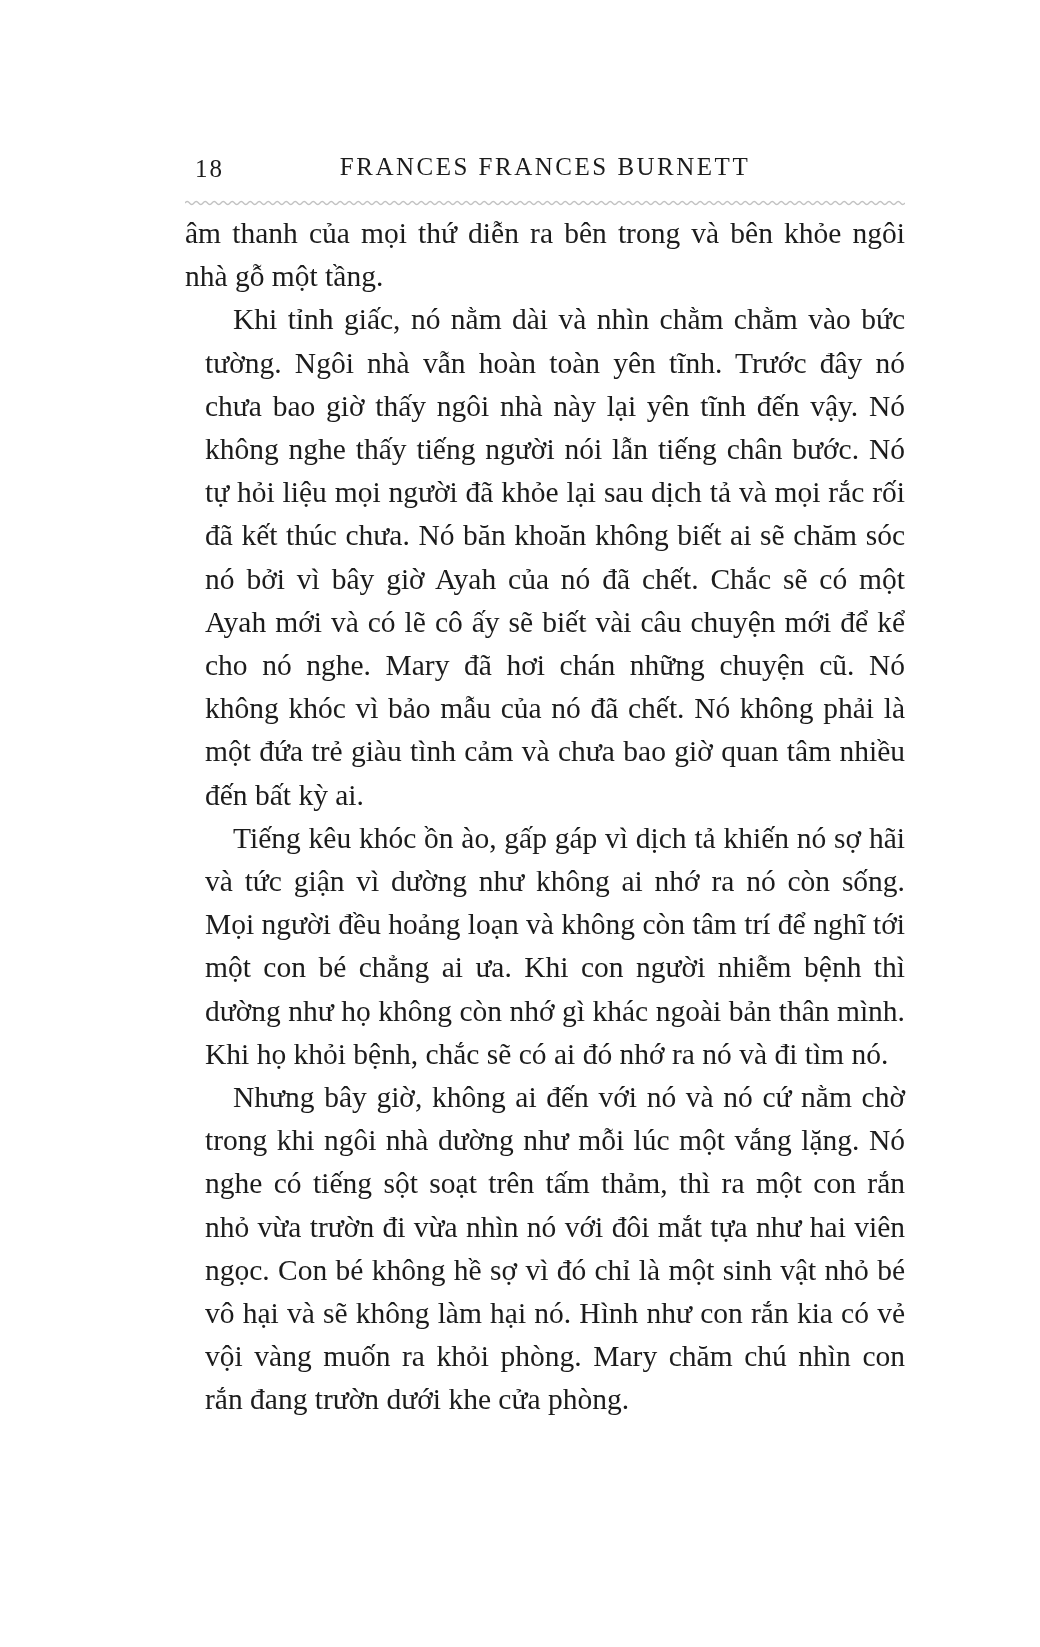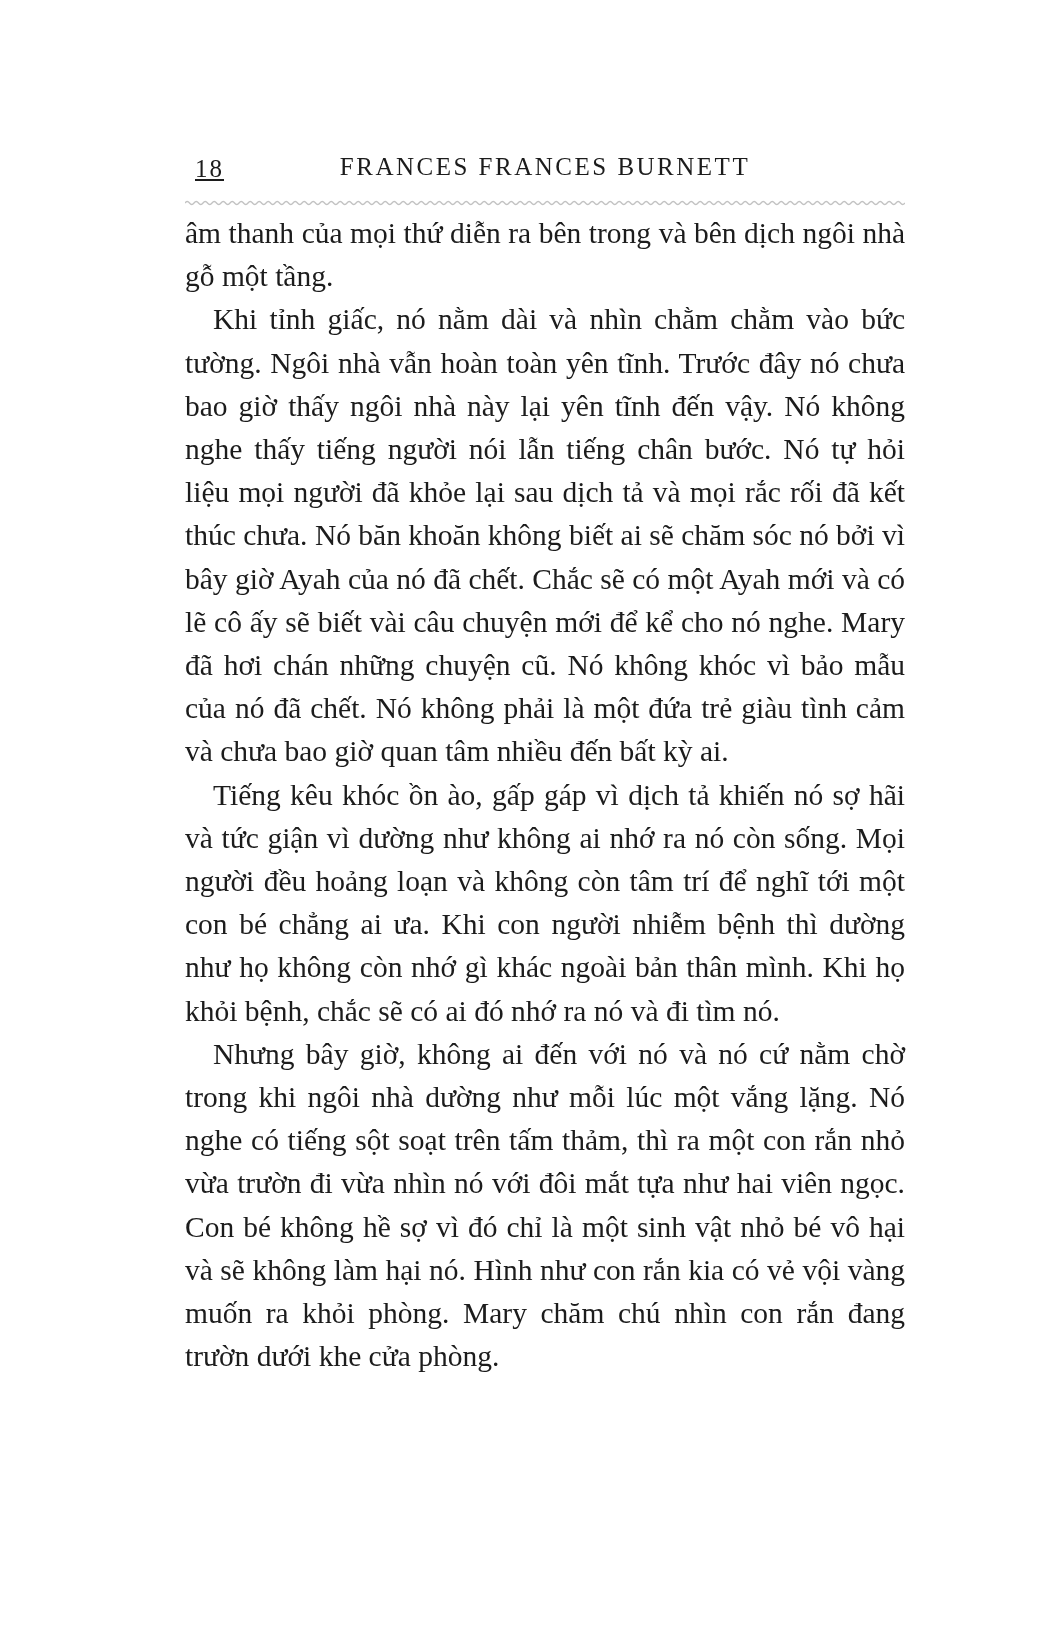--- a/index.html
+++ b/index.html
@@ -22,21 +22,20 @@
     top: 153px;
     width: 720px;
     height: 36px;
   }
   .page-number {
     position: absolute;
     left: 10px;
     top: 2px;
     font-size: 25px;
     letter-spacing: 2px;
-    text-decoration: underline;
   }
   .head-title {
     display: block;
     text-align: center;
     font-size: 25px;
     letter-spacing: 2.5px;
     white-space: nowrap;
   }
   .head-rule {
     position: absolute;
@@ -55,36 +54,37 @@
     text-align: justify;
     text-justify: inter-word;
     hyphens: none;
   }
   .body-block p {
     margin: 0;
     padding: 0;
   }
   .body-block p.indent {
     text-indent: 28px;
+    margin-left: 20px;
   }
 </style>
 </head>
 <body>
 
 <div class="page" style="--ink: #1c1c1c; --bg: #ffffff;">
 
   <div class="running-head">
     <span class="page-number">18</span>
     <span class="head-title">FRANCES FRANCES BURNETT</span>
   </div>
 
   <svg class="head-rule" width="720" height="10" xmlns="http://www.w3.org/2000/svg">
     <path fill="none" stroke="#c2c2c2" stroke-width="1.3" d="M0,5 q2.25,-3 4.5,0 q2.25,3 4.5,0 q2.25,-3 4.5,0 q2.25,3 4.5,0 q2.25,-3 4.5,0 q2.25,3 4.5,0 q2.25,-3 4.5,0 q2.25,3 4.5,0 q2.25,-3 4.5,0 q2.25,3 4.5,0 q2.25,-3 4.5,0 q2.25,3 4.5,0 q2.25,-3 4.5,0 q2.25,3 4.5,0 q2.25,-3 4.5,0 q2.25,3 4.5,0 q2.25,-3 4.5,0 q2.25,3 4.5,0 q2.25,-3 4.5,0 q2.25,3 4.5,0 q2.25,-3 4.5,0 q2.25,3 4.5,0 q2.25,-3 4.5,0 q2.25,3 4.5,0 q2.25,-3 4.5,0 q2.25,3 4.5,0 q2.25,-3 4.5,0 q2.25,3 4.5,0 q2.25,-3 4.5,0 q2.25,3 4.5,0 q2.25,-3 4.5,0 q2.25,3 4.5,0 q2.25,-3 4.5,0 q2.25,3 4.5,0 q2.25,-3 4.5,0 q2.25,3 4.5,0 q2.25,-3 4.5,0 q2.25,3 4.5,0 q2.25,-3 4.5,0 q2.25,3 4.5,0 q2.25,-3 4.5,0 q2.25,3 4.5,0 q2.25,-3 4.5,0 q2.25,3 4.5,0 q2.25,-3 4.5,0 q2.25,3 4.5,0 q2.25,-3 4.5,0 q2.25,3 4.5,0 q2.25,-3 4.5,0 q2.25,3 4.5,0 q2.25,-3 4.5,0 q2.25,3 4.5,0 q2.25,-3 4.5,0 q2.25,3 4.5,0 q2.25,-3 4.5,0 q2.25,3 4.5,0 q2.25,-3 4.5,0 q2.25,3 4.5,0 q2.25,-3 4.5,0 q2.25,3 4.5,0 q2.25,-3 4.5,0 q2.25,3 4.5,0 q2.25,-3 4.5,0 q2.25,3 4.5,0 q2.25,-3 4.5,0 q2.25,3 4.5,0 q2.25,-3 4.5,0 q2.25,3 4.5,0 q2.25,-3 4.5,0 q2.25,3 4.5,0 q2.25,-3 4.5,0 q2.25,3 4.5,0 q2.25,-3 4.5,0 q2.25,3 4.5,0 q2.25,-3 4.5,0 q2.25,3 4.5,0 q2.25,-3 4.5,0 q2.25,3 4.5,0 q2.25,-3 4.5,0 q2.25,3 4.5,0 q2.25,-3 4.5,0 q2.25,3 4.5,0 q2.25,-3 4.5,0 q2.25,3 4.5,0 q2.25,-3 4.5,0 q2.25,3 4.5,0 q2.25,-3 4.5,0 q2.25,3 4.5,0 q2.25,-3 4.5,0 q2.25,3 4.5,0 q2.25,-3 4.5,0 q2.25,3 4.5,0 q2.25,-3 4.5,0 q2.25,3 4.5,0 q2.25,-3 4.5,0 q2.25,3 4.5,0 q2.25,-3 4.5,0 q2.25,3 4.5,0 q2.25,-3 4.5,0 q2.25,3 4.5,0 q2.25,-3 4.5,0 q2.25,3 4.5,0 q2.25,-3 4.5,0 q2.25,3 4.5,0 q2.25,-3 4.5,0 q2.25,3 4.5,0 q2.25,-3 4.5,0 q2.25,3 4.5,0 q2.25,-3 4.5,0 q2.25,3 4.5,0 q2.25,-3 4.5,0 q2.25,3 4.5,0 q2.25,-3 4.5,0 q2.25,3 4.5,0 q2.25,-3 4.5,0 q2.25,3 4.5,0 q2.25,-3 4.5,0 q2.25,3 4.5,0 q2.25,-3 4.5,0 q2.25,3 4.5,0 q2.25,-3 4.5,0 q2.25,3 4.5,0 q2.25,-3 4.5,0 q2.25,3 4.5,0 q2.25,-3 4.5,0 q2.25,3 4.5,0 q2.25,-3 4.5,0 q2.25,3 4.5,0 q2.25,-3 4.5,0 q2.25,3 4.5,0 q2.25,-3 4.5,0 q2.25,3 4.5,0 q2.25,-3 4.5,0 q2.25,3 4.5,0 q2.25,-3 4.5,0 q2.25,3 4.5,0 q2.25,-3 4.5,0 q2.25,3 4.5,0 q2.25,-3 4.5,0 q2.25,3 4.5,0 q2.25,-3 4.5,0 q2.25,3 4.5,0 q2.25,-3 4.5,0 q2.25,3 4.5,0 q2.25,-3 4.5,0 q2.25,3 4.5,0 q2.25,-3 4.5,0 q2.25,3 4.5,0 q2.25,-3 4.5,0 q2.25,3 4.5,0 q2.25,-3 4.5,0 q2.25,3 4.5,0 q2.25,-3 4.5,0 q2.25,3 4.5,0 q2.25,-3 4.5,0 q2.25,3 4.5,0 q2.25,-3 4.5,0 q2.25,3 4.5,0 q2.25,-3 4.5,0 q2.25,3 4.5,0"></path>
   </svg>
 
   <div class="body-block">
-    <p>âm thanh của mọi thứ diễn ra bên trong và bên dịch ngôi nhà gỗ một tầng.</p>
+    <p>âm thanh của mọi thứ diễn ra bên trong và bên khỏe ngôi nhà gỗ một tầng.</p>
     <p class="indent">Khi tỉnh giấc, nó nằm dài và nhìn chằm chằm vào bức tường. Ngôi nhà vẫn hoàn toàn yên tĩnh. Trước đây nó chưa bao giờ thấy ngôi nhà này lại yên tĩnh đến vậy. Nó không nghe thấy tiếng người nói lẫn tiếng chân bước. Nó tự hỏi liệu mọi người đã khỏe lại sau dịch tả và mọi rắc rối đã kết thúc chưa. Nó băn khoăn không biết ai sẽ chăm sóc nó bởi vì bây giờ Ayah của nó đã chết. Chắc sẽ có một Ayah mới và có lẽ cô ấy sẽ biết vài câu chuyện mới để kể cho nó nghe. Mary đã hơi chán những chuyện cũ. Nó không khóc vì bảo mẫu của nó đã chết. Nó không phải là một đứa trẻ giàu tình cảm và chưa bao giờ quan tâm nhiều đến bất kỳ ai.</p>
     <p class="indent">Tiếng kêu khóc ồn ào, gấp gáp vì dịch tả khiến nó sợ hãi và tức giận vì dường như không ai nhớ ra nó còn sống. Mọi người đều hoảng loạn và không còn tâm trí để nghĩ tới một con bé chẳng ai ưa. Khi con người nhiễm bệnh thì dường như họ không còn nhớ gì khác ngoài bản thân mình. Khi họ khỏi bệnh, chắc sẽ có ai đó nhớ ra nó và đi tìm nó.</p>
     <p class="indent">Nhưng bây giờ, không ai đến với nó và nó cứ nằm chờ trong khi ngôi nhà dường như mỗi lúc một vắng lặng. Nó nghe có tiếng sột soạt trên tấm thảm, thì ra một con rắn nhỏ vừa trườn đi vừa nhìn nó với đôi mắt tựa như hai viên ngọc. Con bé không hề sợ vì đó chỉ là một sinh vật nhỏ bé vô hại và sẽ không làm hại nó. Hình như con rắn kia có vẻ vội vàng muốn ra khỏi phòng. Mary chăm chú nhìn con rắn đang trườn dưới khe cửa phòng.</p>
   </div>
 
 </div>
 
 </body></html>

